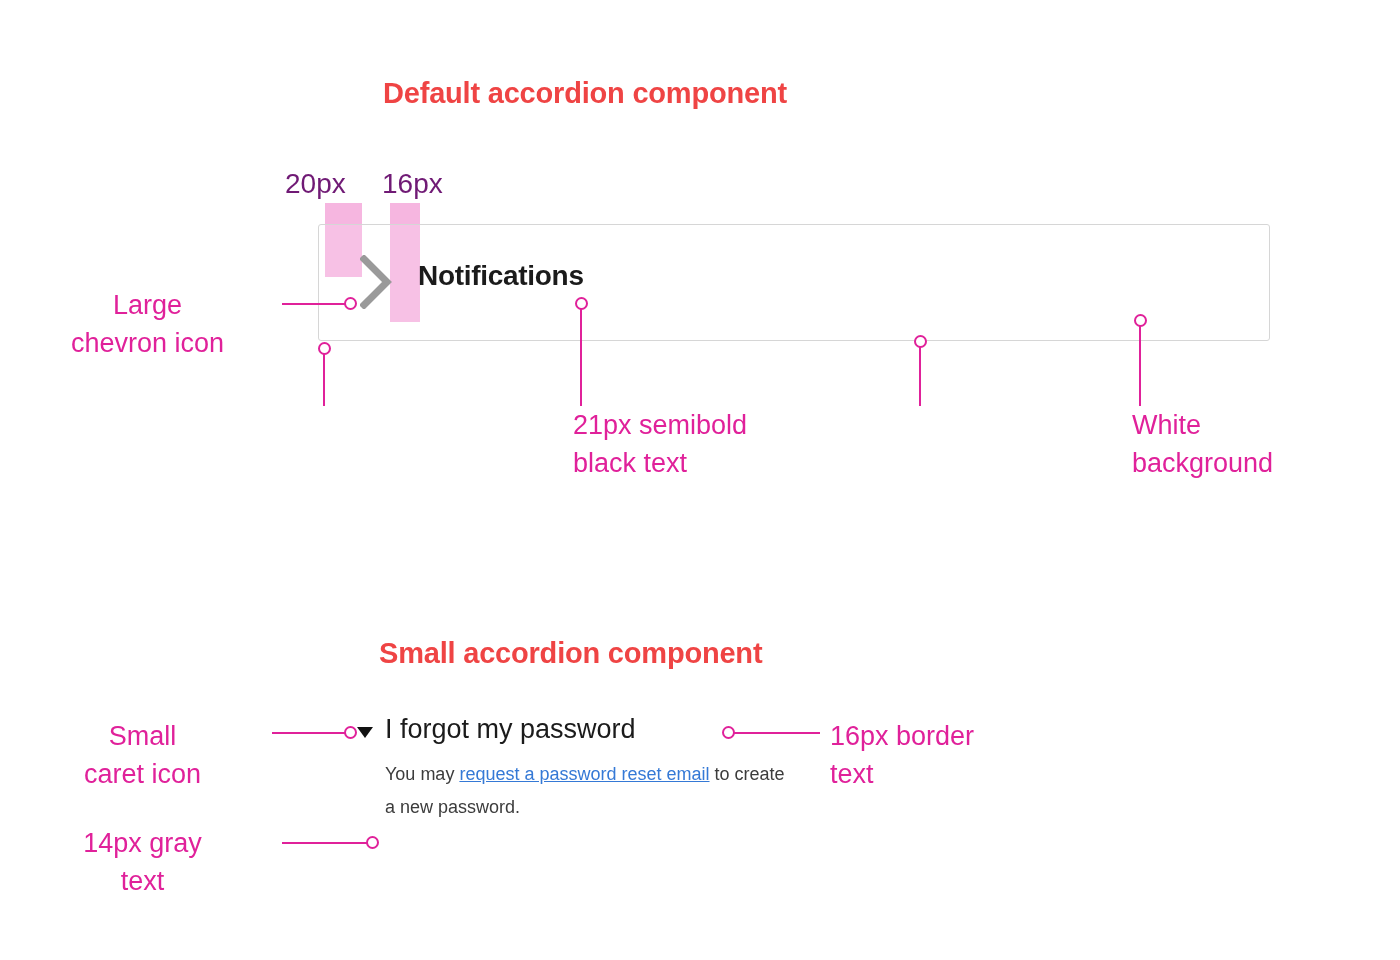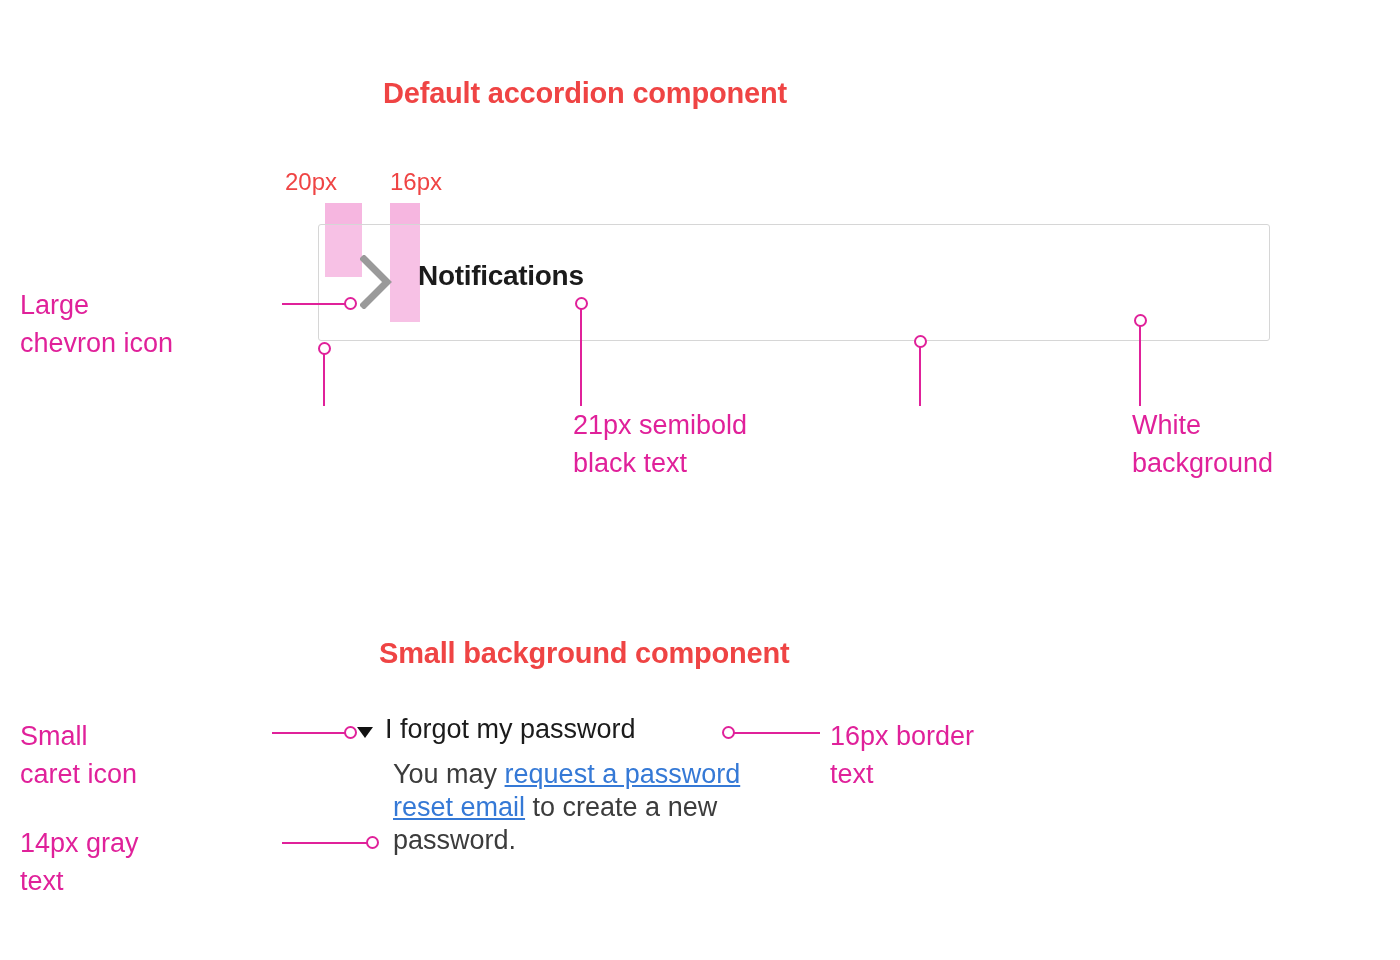--- a/index.html
+++ b/index.html
@@ -36,26 +36,26 @@
   #title-small   { left: 379px; top: 637px; }
 
   
   .anno {
     position: absolute;
     color: #e0219a;
     font-size: 27px;
     line-height: 38px;
     white-space: pre-line;
   }
-  .anno.right-align { text-align: left; }
+  .anno.right-align { text-align: center; }
 
   .swatch-label {
     position: absolute;
-    color: #ef4444;
-    font-size: 24px;
+    color: #701a75;
+    font-size: 28px;
     white-space: nowrap;
   }
 
   
   .conn-line {
     position: absolute;
     background: #e0219a;
   }
   .conn-line.h { height: 2px; }
   .conn-line.v { width: 2px; }
@@ -126,42 +126,42 @@
     position: absolute;
     left: 28px;
     top: 0px;
     font-size: 27px;
     color: #1b1b1b;
     white-space: nowrap;
     text-align: center;
   }
   #small-accordion-body {
     position: absolute;
-    left: 36px;
+    left: 28px;
     top: 44px;
     width: 400px;
-    font-size: 27px;
+    font-size: 18px;
     line-height: 33px;
     color: #3c3c3c;
   }
   #small-accordion-body a,
   #small-accordion-body .link {
     color: #3579d6;
     text-decoration: underline;
   }
 </style>
 </head>
 <body>
 
 <div class="stage">
 
   <div class="section-title" id="title-default">Default accordion component</div>
 
   <div class="swatch-label" style="left:285px; top:168px;">20px</div>
-  <div class="swatch-label" style="left:390px; top:168px;text-align:center;">16px</div>
+  <div class="swatch-label" style="left:382px; top:168px;text-align:center;">16px</div>
 
   <div class="swatch" style="left:325px; top:203px; width:37px; height:99px;"></div>
   <div class="swatch" style="left:390px; top:203px; width:30px; height:119px;"></div>
 
   <div id="accordion-card"></div>
 
   <div class="swatch" style="left:325px; top:225px; width:37px; height:52px; opacity:0.85;"></div>
   <div class="swatch" style="left:390px; top:225px; width:30px; height:97px; opacity:0.85;"></div>
 
   <div id="chevron-icon">
@@ -186,21 +186,21 @@
 black text</div>
 
   <div class="conn-dot" style="left:914px; top:335px;"></div>
   <div class="conn-line v" style="left:919px; top:347px; height:59px;"></div>
 
   <div class="conn-dot" style="left:1134px; top:314px;"></div>
   <div class="conn-line v" style="left:1139px; top:326px; height:80px;"></div>
   <div class="anno" style="left:1132px; top:406px; width:260px;">White
 background</div>
 
-  <div class="section-title" id="title-small">Small background component</div>
+  <div class="section-title" id="title-small">Small accordion component</div>
 
   <div id="small-accordion">
     <div id="caret-icon"></div>
     <div id="small-accordion-title">I forgot my password</div>
     <div id="small-accordion-body">
       <span>You may </span><a class="link" href="#">request a password reset email</a><span> to create a new password.</span>
     </div>
   </div>
 
   <div class="anno right-align" style="left:20px; top:717px; width:245px;">Small

